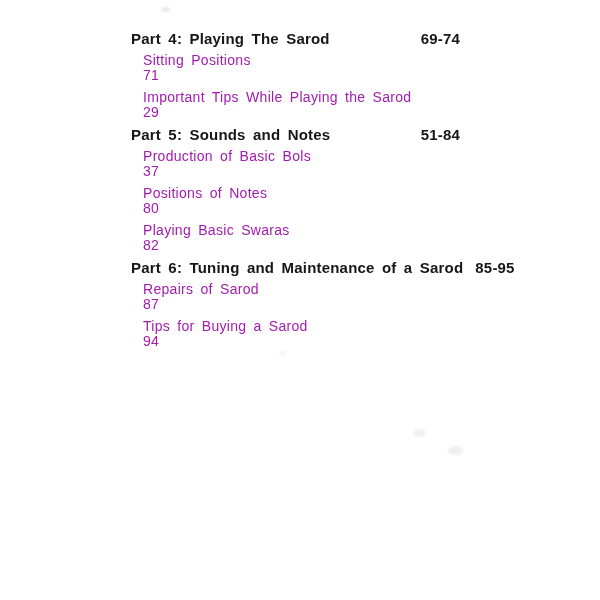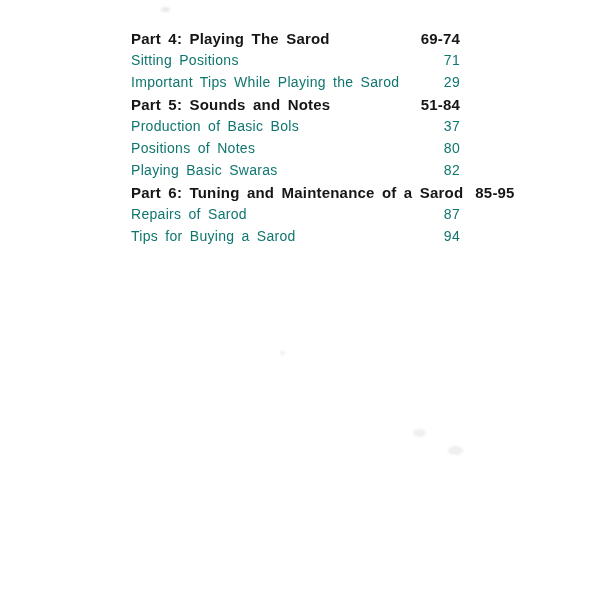--- a/index.html
+++ b/index.html
@@ -37,23 +37,24 @@
   }
   .heading-row {
     font-weight: bold;
     font-size: 15px;
     color: #161616;
     word-spacing: 3px;
     letter-spacing: 0.2px;
   }
   .item-row {
     font-size: 14px;
-    color: #0f766e;
+    color: #a21caf;
     word-spacing: 3px;
     letter-spacing: 0.3px;
+    flex-direction: column;
   }
   .h-pages, .i-page {
     margin-left: 12px;
     white-space: nowrap;
     flex-shrink: 0;
   }
   .h-label, .i-label {
     white-space: nowrap;
   }
   

